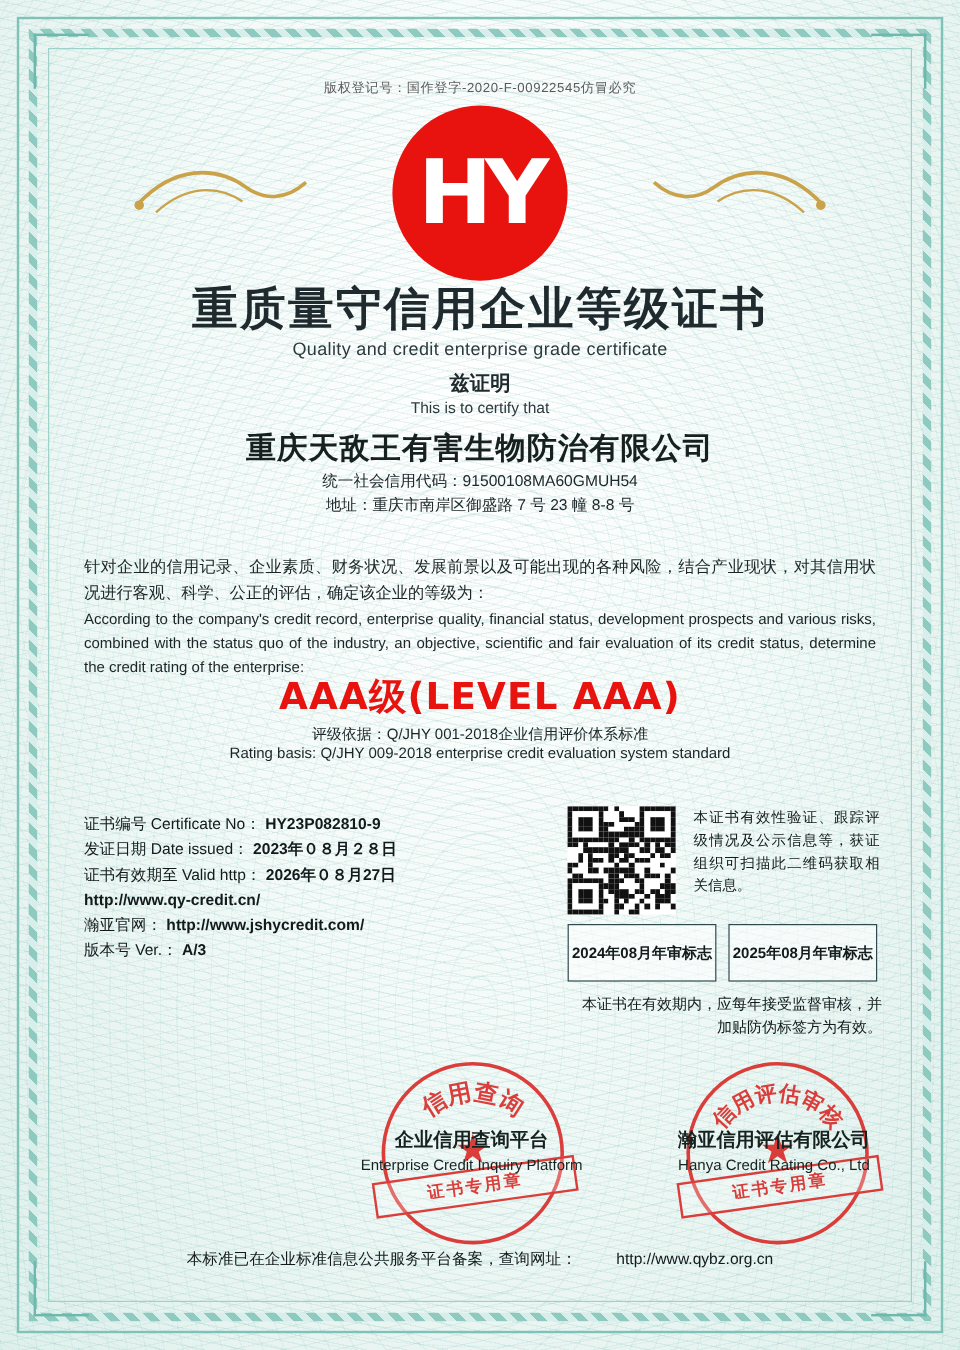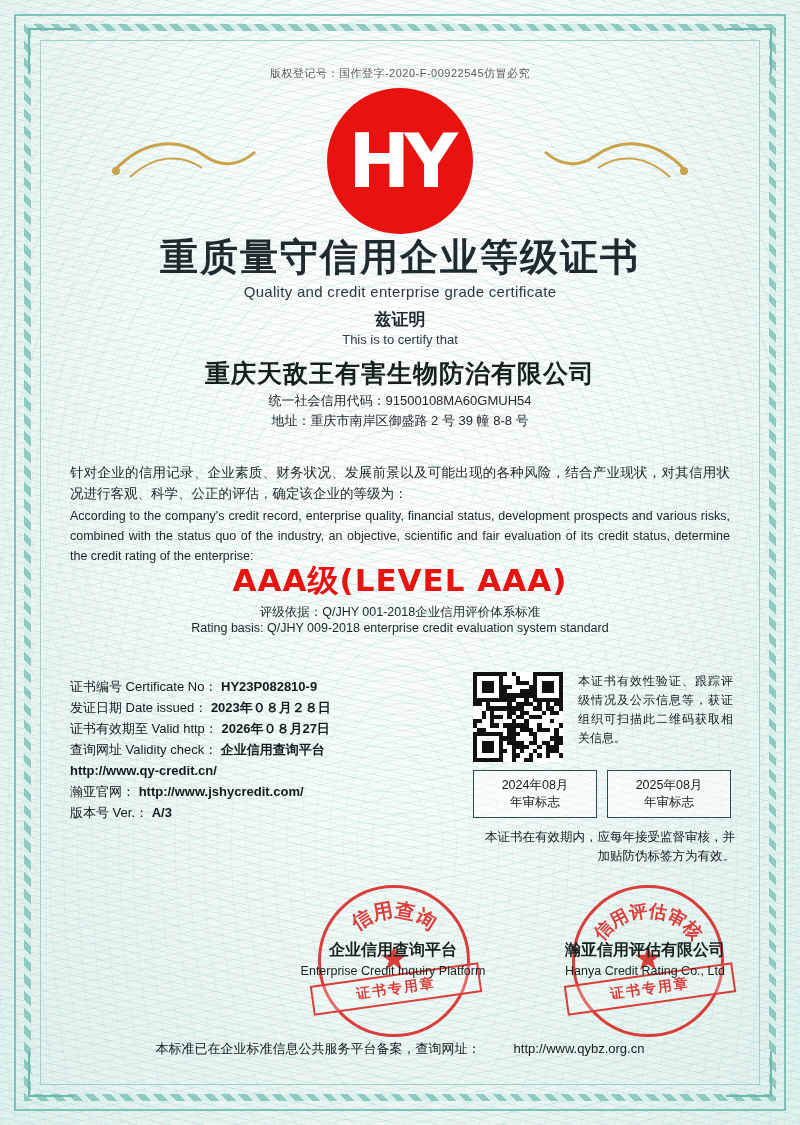--- a/index.html
+++ b/index.html
@@ -150,22 +150,22 @@
   .qr-note{
     position:absolute;left:578px;top:672px;width:155px;
     font-size:12px;color:#121a1c;line-height:19px;text-align:justify;
   }
   .stamps-row{
     position:absolute;left:473px;top:770px;width:260px;
     display:flex;gap:10px;
   }
   .year-box{
     width:122px;height:46px;border:1px solid #2f4a4e;background:rgba(255,255,255,0.55);
-    display:flex;flex-direction:column;align-items:center;justify-content:center;
-    font-size:12.5px;color:#121a1c;line-height:17px;
+    display:flex;flex-direction:row;align-items:center;justify-content:center;
+    font-size:12.5px;color:#121a1c;line-height:17px;font-weight:bold;
   }
   .stamp-note{
     position:absolute;left:473px;top:828px;width:262px;
     font-size:12.5px;color:#121a1c;line-height:19px;text-align:right;
   }
 
   
   .seal{
     position:absolute;width:146px;height:146px;border-radius:50%;
     border:3px solid #d81f1c;
@@ -241,21 +241,21 @@
   </div>
 
   <div class="title-cn">重质量守信用企业等级证书</div>
   <div class="title-en">Quality and credit enterprise grade certificate</div>
 
   <div class="certify-cn">兹证明</div>
   <div class="certify-en">This is to certify that</div>
 
   <div class="company">重庆天敌王有害生物防治有限公司</div>
   <div class="code">统一社会信用代码：91500108MA60GMUH54</div>
-  <div class="addr">地址：重庆市南岸区御盛路 2 号 39 幢 8-8 号</div>
+  <div class="addr">地址：重庆市南岸区御盛路 7 号 23 幢 8-8 号</div>
 
   <div class="para">
     <span>针对企业的信用记录、企业素质、财务状况、发展前景以及可能出现的各种风险，结合产业现状，对其信用状况进行客观、科学、公正的评估，确定该企业的等级为：</span>
     <span class="en">According to the company's credit record, enterprise quality, financial status, development prospects and various risks, combined with the status quo of the industry, an objective, scientific and fair evaluation of its credit status, determine the credit rating of the enterprise:</span>
   </div>
 
   <div class="level">AAA级(LEVEL AAA)</div>
   <div class="basis-cn">评级依据：Q/JHY 001-2018企业信用评价体系标准</div>
   <div class="basis-en">Rating basis: Q/JHY 009-2018 enterprise credit evaluation system standard</div>
 
@@ -264,24 +264,20 @@
       <span class="lbl-cn">证书编号 Certificate No：</span>
       <span class="val">HY23P082810-9</span>
     </div>
     <div class="row">
       <span class="lbl-cn">发证日期 Date issued：</span>
       <span class="val">2023年０８月２８日</span>
     </div>
     <div class="row">
       <span class="lbl-cn">证书有效期至 Valid http：</span>
       <span class="val">2026年０８月27日</span>
-    </div>
-    <div class="row">
-      <span class="lbl-cn">查询网址 Validity check：</span>
-      <span class="val">企业信用查询平台</span>
     </div>
     <div class="row">
       <span class="val">http://www.qy-credit.cn/</span>
     </div>
     <div class="row">
       <span class="lbl-cn">瀚亚官网：</span>
       <span class="val">http://www.jshycredit.com/</span>
     </div>
     <div class="row">
       <span class="lbl-cn">版本号 Ver.：</span>

